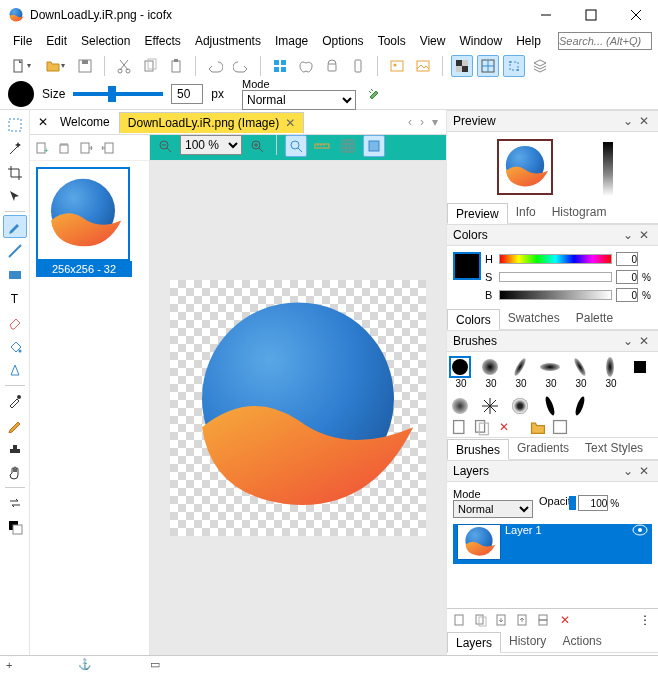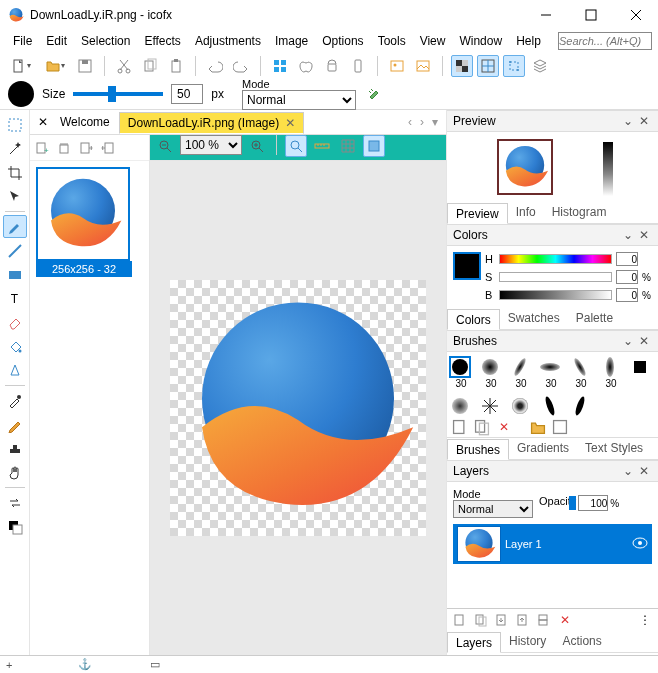--- a/index.html
+++ b/index.html
@@ -117,21 +117,21 @@
 .brush-cell .sz { font-size: 10px; }
 .brush-ico-row { display: flex; gap: 4px; padding: 2px 4px; border-bottom: 1px solid #ddd; }
 .brush-ico-row .mini { width: 18px; height: 16px; display: flex; align-items: center; justify-content: center; }
 
 .layers-body .row1 { display: flex; align-items: center; gap: 6px; padding: 2px 0; }
 .layers-body .row1 label { font-size: 11px; }
 .layers-body .row1 select { width: 80px; height: 18px; border: 1px solid #888; font-size: 11px; }
 .layers-body .row1 .op-slider { flex: 1; height: 4px; background: #0078d7; position: relative; }
 .layers-body .row1 .op-slider::after { content: ""; position: absolute; right: 0; top: -5px; width: 7px; height: 14px; background: #0078d7; }
 .layers-body .row1 input { width: 30px; height: 16px; border: 1px solid #888; text-align: right; font-size: 10px; }
-.layer-row { display: flex; align-items: center; height: 40px; background: #0078d7; color: #fff; margin-top: 4px; }
+.layer-row { display: flex; align-items: flex-start; height: 40px; background: #0078d7; color: #fff; margin-top: 4px; }
 .layer-row .th { width: 44px; height: 36px; background: #fff; margin: 0 4px; display: flex; align-items: center; justify-content: center; border: 1px solid #0066c0; }
 .layer-row .th svg { width: 34px; height: 34px; }
 .layer-row .nm { flex: 1; font-size: 11px; }
 .layer-row .eye { width: 24px; text-align: center; }
 
 .layer-ico-row { display: flex; gap: 3px; padding: 3px 4px; border-top: 1px solid #ccc; }
 .layer-ico-row .mini { width: 18px; height: 16px; display: flex; align-items: center; justify-content: center; }
 .layer-ico-row .mini svg { width: 14px; height: 14px; }
 
 

